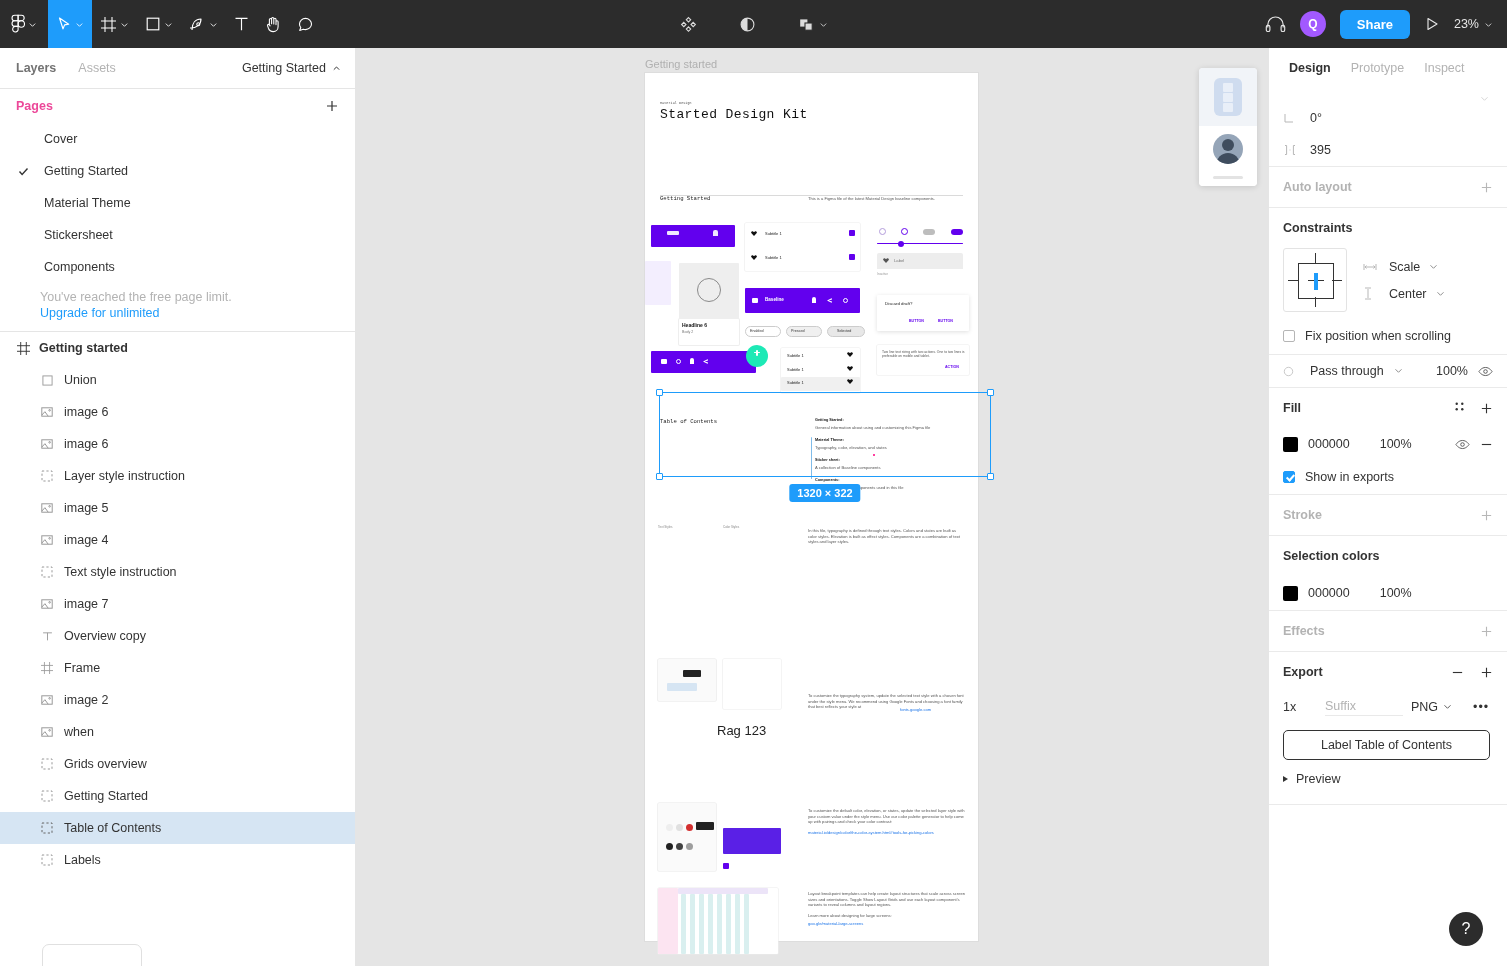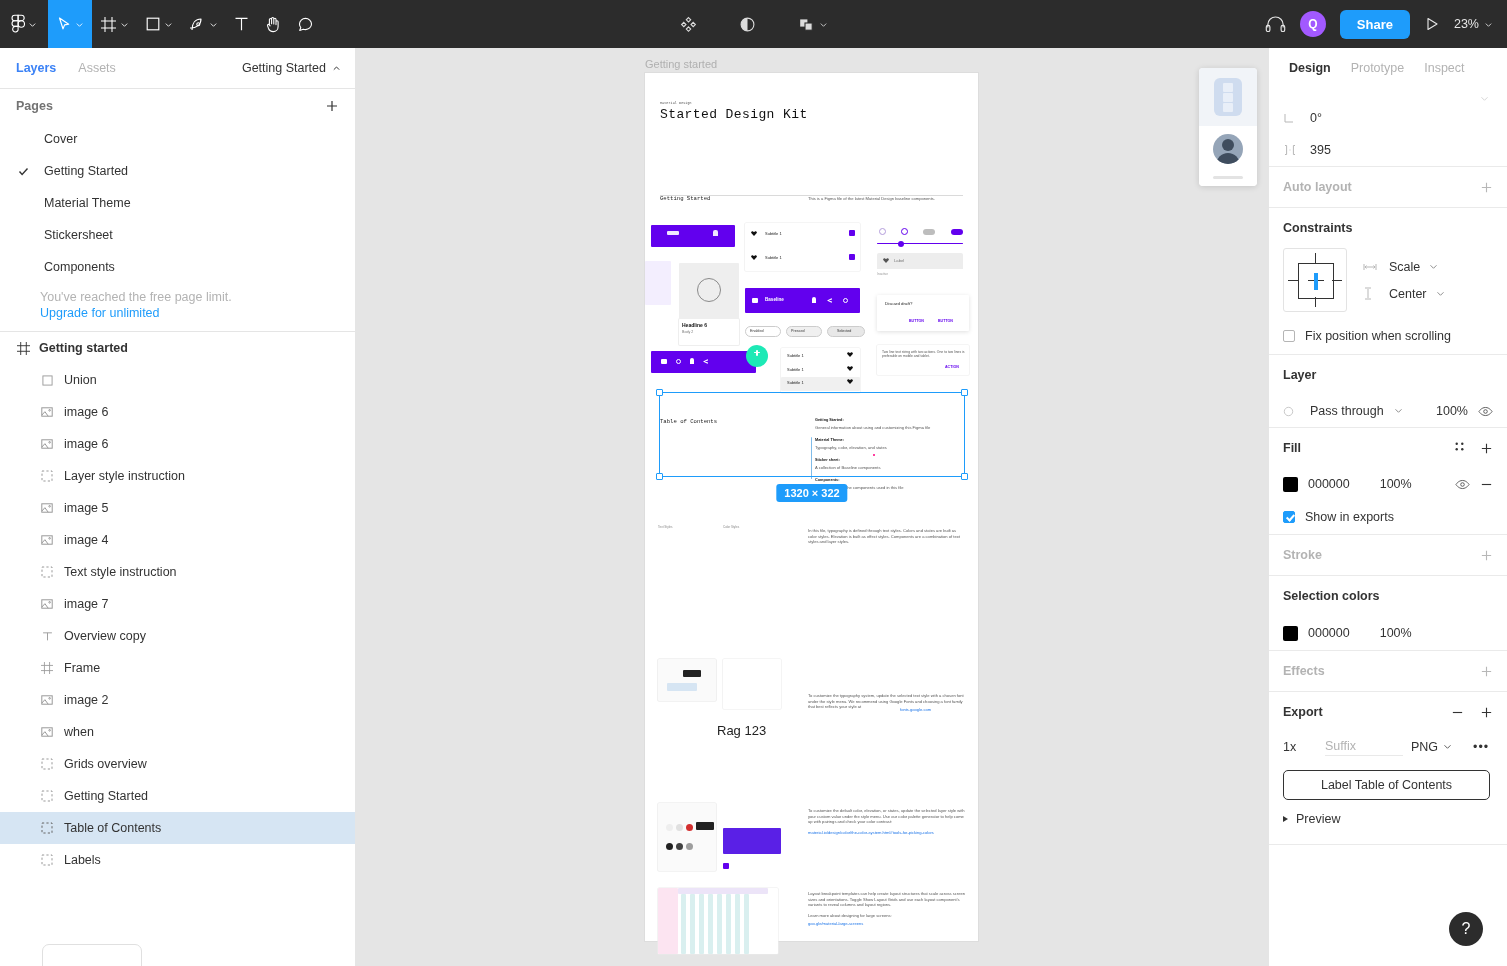--- a/index.html
+++ b/index.html
@@ -51,32 +51,32 @@
   
   .sidebar {
     position: absolute; top: 48px; left: 0; width: 356px; height: 918px;
     background: #ffffff; border-right: 1px solid #e5e5e5; overflow: hidden;
   }
   .sb-tabs {
     height: 40px; display: flex; align-items: center; padding: 0 16px;
     gap: 22px; position: relative;
   }
   .sb-tab { font-size: 12.5px; color: #b3b3b3; cursor: pointer; }
-  .sb-tab.active { color: #3b82f6; font-weight: bold; }
+  .sb-tab.active { color: #737373; font-weight: bold; }
   .sb-page-sel {
     position: absolute; right: 14px; font-size: 12.5px; color: #333;
     display: flex; align-items: center; gap: 6px; cursor: pointer;
   }
   .sb-divider { height: 1px; background: #e5e5e5; }
 
   .pages-hd {
     height: 34px; display: flex; align-items: center; padding: 0 16px;
     justify-content: space-between;
   }
-  .pages-hd .lbl { font-size: 12.5px; font-weight: bold; color: #737373; }
+  .pages-hd .lbl { font-size: 12.5px; font-weight: bold; color: #ec4899; }
   .plus-ico { color: #333; cursor: pointer; display: flex; }
 
   .page-row {
     height: 32px; display: flex; align-items: center; padding-left: 18px;
     font-size: 12.5px; color: #333; cursor: pointer; gap: 8px;
   }
   .page-row .check { width: 14px; font-size: 11px; color: #333; display: flex; }
   .page-row .pname { padding-left: 4px; }
   .page-row.sel .pname { color: #333; }
 
@@ -120,21 +120,21 @@
   .doc-title { font-family: "Liberation Mono", monospace; font-size: 13px; color: #111; letter-spacing: .4px; }
   .hr-line { position: absolute; height: 1px; background: #dadada; }
   .mono-sm { font-family: "Liberation Mono", monospace; font-size: 5.6px; color: #222; }
   .tiny-txt { font-size: 4.1px; color: #555; line-height: 5.6px; }
 
   
   .blk { position: absolute; border-radius: 1px; }
 
   
   .sel-frame {
-    position: absolute; left: 303px; top: 344px; width: 306px; height: 85px;
+    position: absolute; left: 303px; top: 344px; width: 332px; height: 85px;
     border: 1px solid #1e9cfb; background: rgba(255,255,255,0.0);
   }
   .handle {
     position: absolute; width: 7px; height: 7px; background: #fff;
     border: 1px solid #1e9cfb; border-radius: 1px;
   }
   .h-tl { left: -4px; top: -4px; } .h-tr { right: -4px; top: -4px; }
   .h-bl { left: -4px; bottom: -4px; } .h-br { right: -4px; bottom: -4px; }
   .size-badge {
     position: absolute; left: 50%; transform: translateX(-50%); top: 91px;
@@ -862,23 +862,20 @@
       </div>
     </div>
 
     <div class="rp-row" style="height:36px;">
       <span class="cbx"></span>
       <span>Fix position when scrolling</span>
     </div>
 
     <div class="rp-div"></div>
 
-    <div class="rp-hd">
-      <span>Layer</span>
-    </div>
     <div class="rp-row">
       <span class="ricon">
         <svg width="11" height="11" viewBox="0 0 12 12" fill="none" stroke="#c4c4c4" stroke-width="1">
             <circle cx="6" cy="6" r="4.6"></circle>
           </svg>
       </span>
       <span>Pass through</span>
       <svg width="9" height="6" viewBox="0 0 10 7" fill="none" stroke="#888" stroke-width="1.1">
           <path d="M1.5 1.5l3.5 3.5 3.5-3.5"></path>
         </svg>

